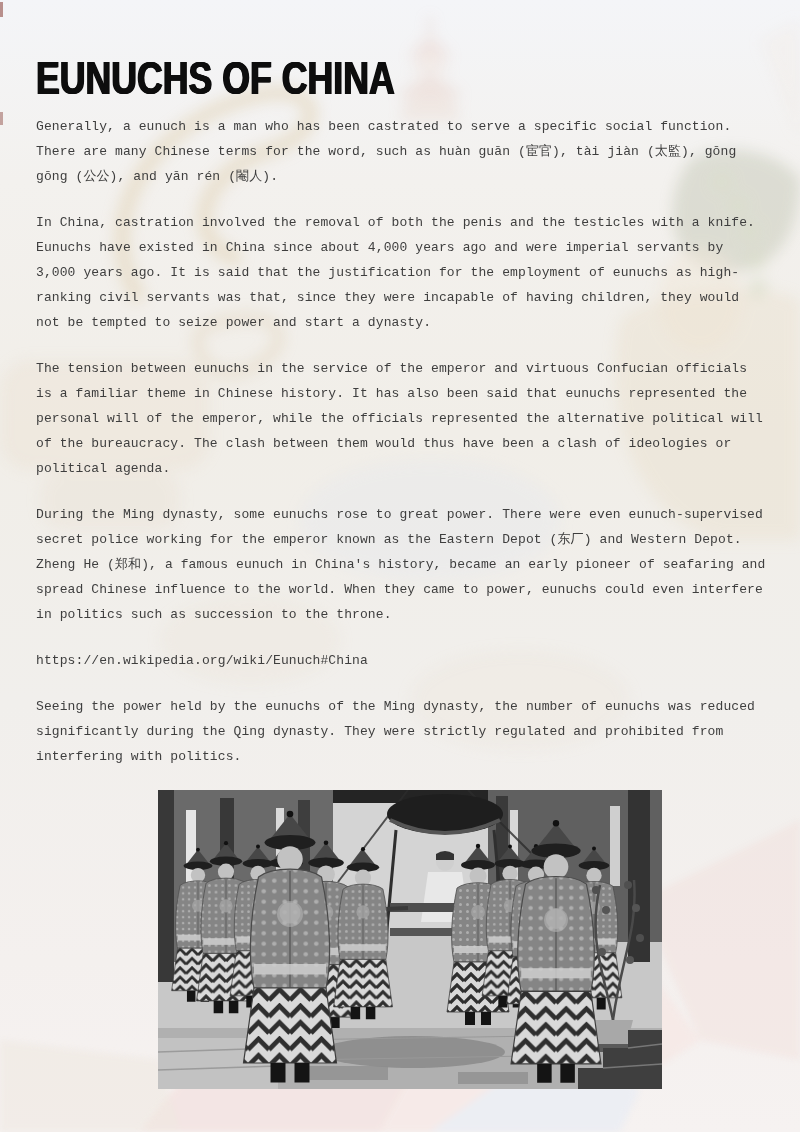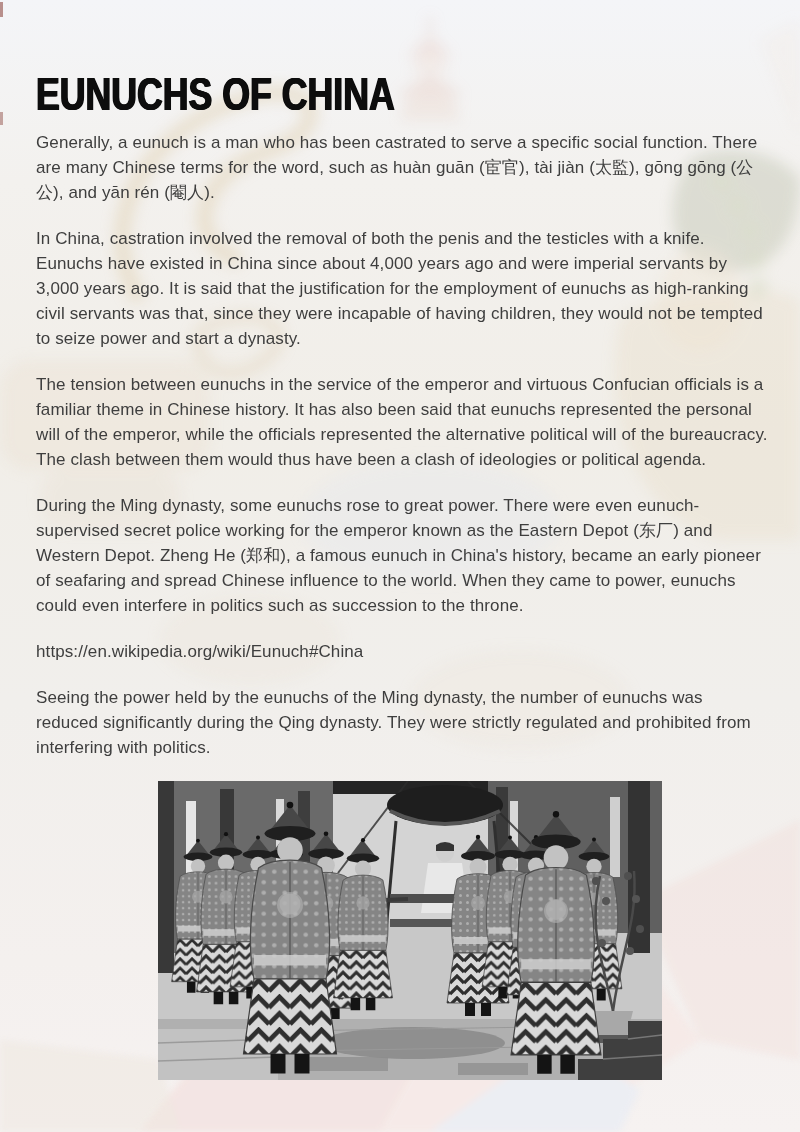--- a/index.html
+++ b/index.html
@@ -4,40 +4,41 @@
 <style>
   html,body{margin:0;padding:0;}
   .page{
     position:relative;
     width:800px;height:1132px;
     overflow:hidden;
     background:linear-gradient(180deg,#f4f5f8 0%,#f3f1ee 16%,#f1eee8 38%,#f1efec 62%,#f4f0ee 85%,#f6f2f1 100%);
     font-family:"Liberation Sans",sans-serif;
   }
   .bg-art{position:absolute;left:0;top:0;width:800px;height:1132px;pointer-events:none;}
-  .content{position:absolute;left:36px;top:16px;width:732px;padding-top:56px;}
+  .content{position:absolute;left:36px;top:0;width:732px;padding-top:56px;}
   h1.doc-title{
     margin:0 0 14px 0;
     height:44px;line-height:44px;
     font-family:"Liberation Sans",sans-serif;
     font-weight:900;
     font-size:41px;
     color:#0d0d0d;
     letter-spacing:0px;
     transform:scale(0.87,1.12);
     transform-origin:left center;
     text-shadow:0.9px 0 #0d0d0d,-0.9px 0 #0d0d0d,0 0.6px #0d0d0d;
     white-space:nowrap;
   }
   .content p{
     margin:0 0 21px 0;
-    font-size:17px;
+    font-size:13px;
     line-height:25px;
     color:#3e3e3e;
     letter-spacing:0.1px;
+    font-family:Liberation Mono, monospace;
   }
   .photo-frame{
     margin:8px 0 0 122px;
     width:504px;height:299px;
     position:relative;
   }
   .photo-frame svg{display:block;}
 </style>
 </head>
 <body>

